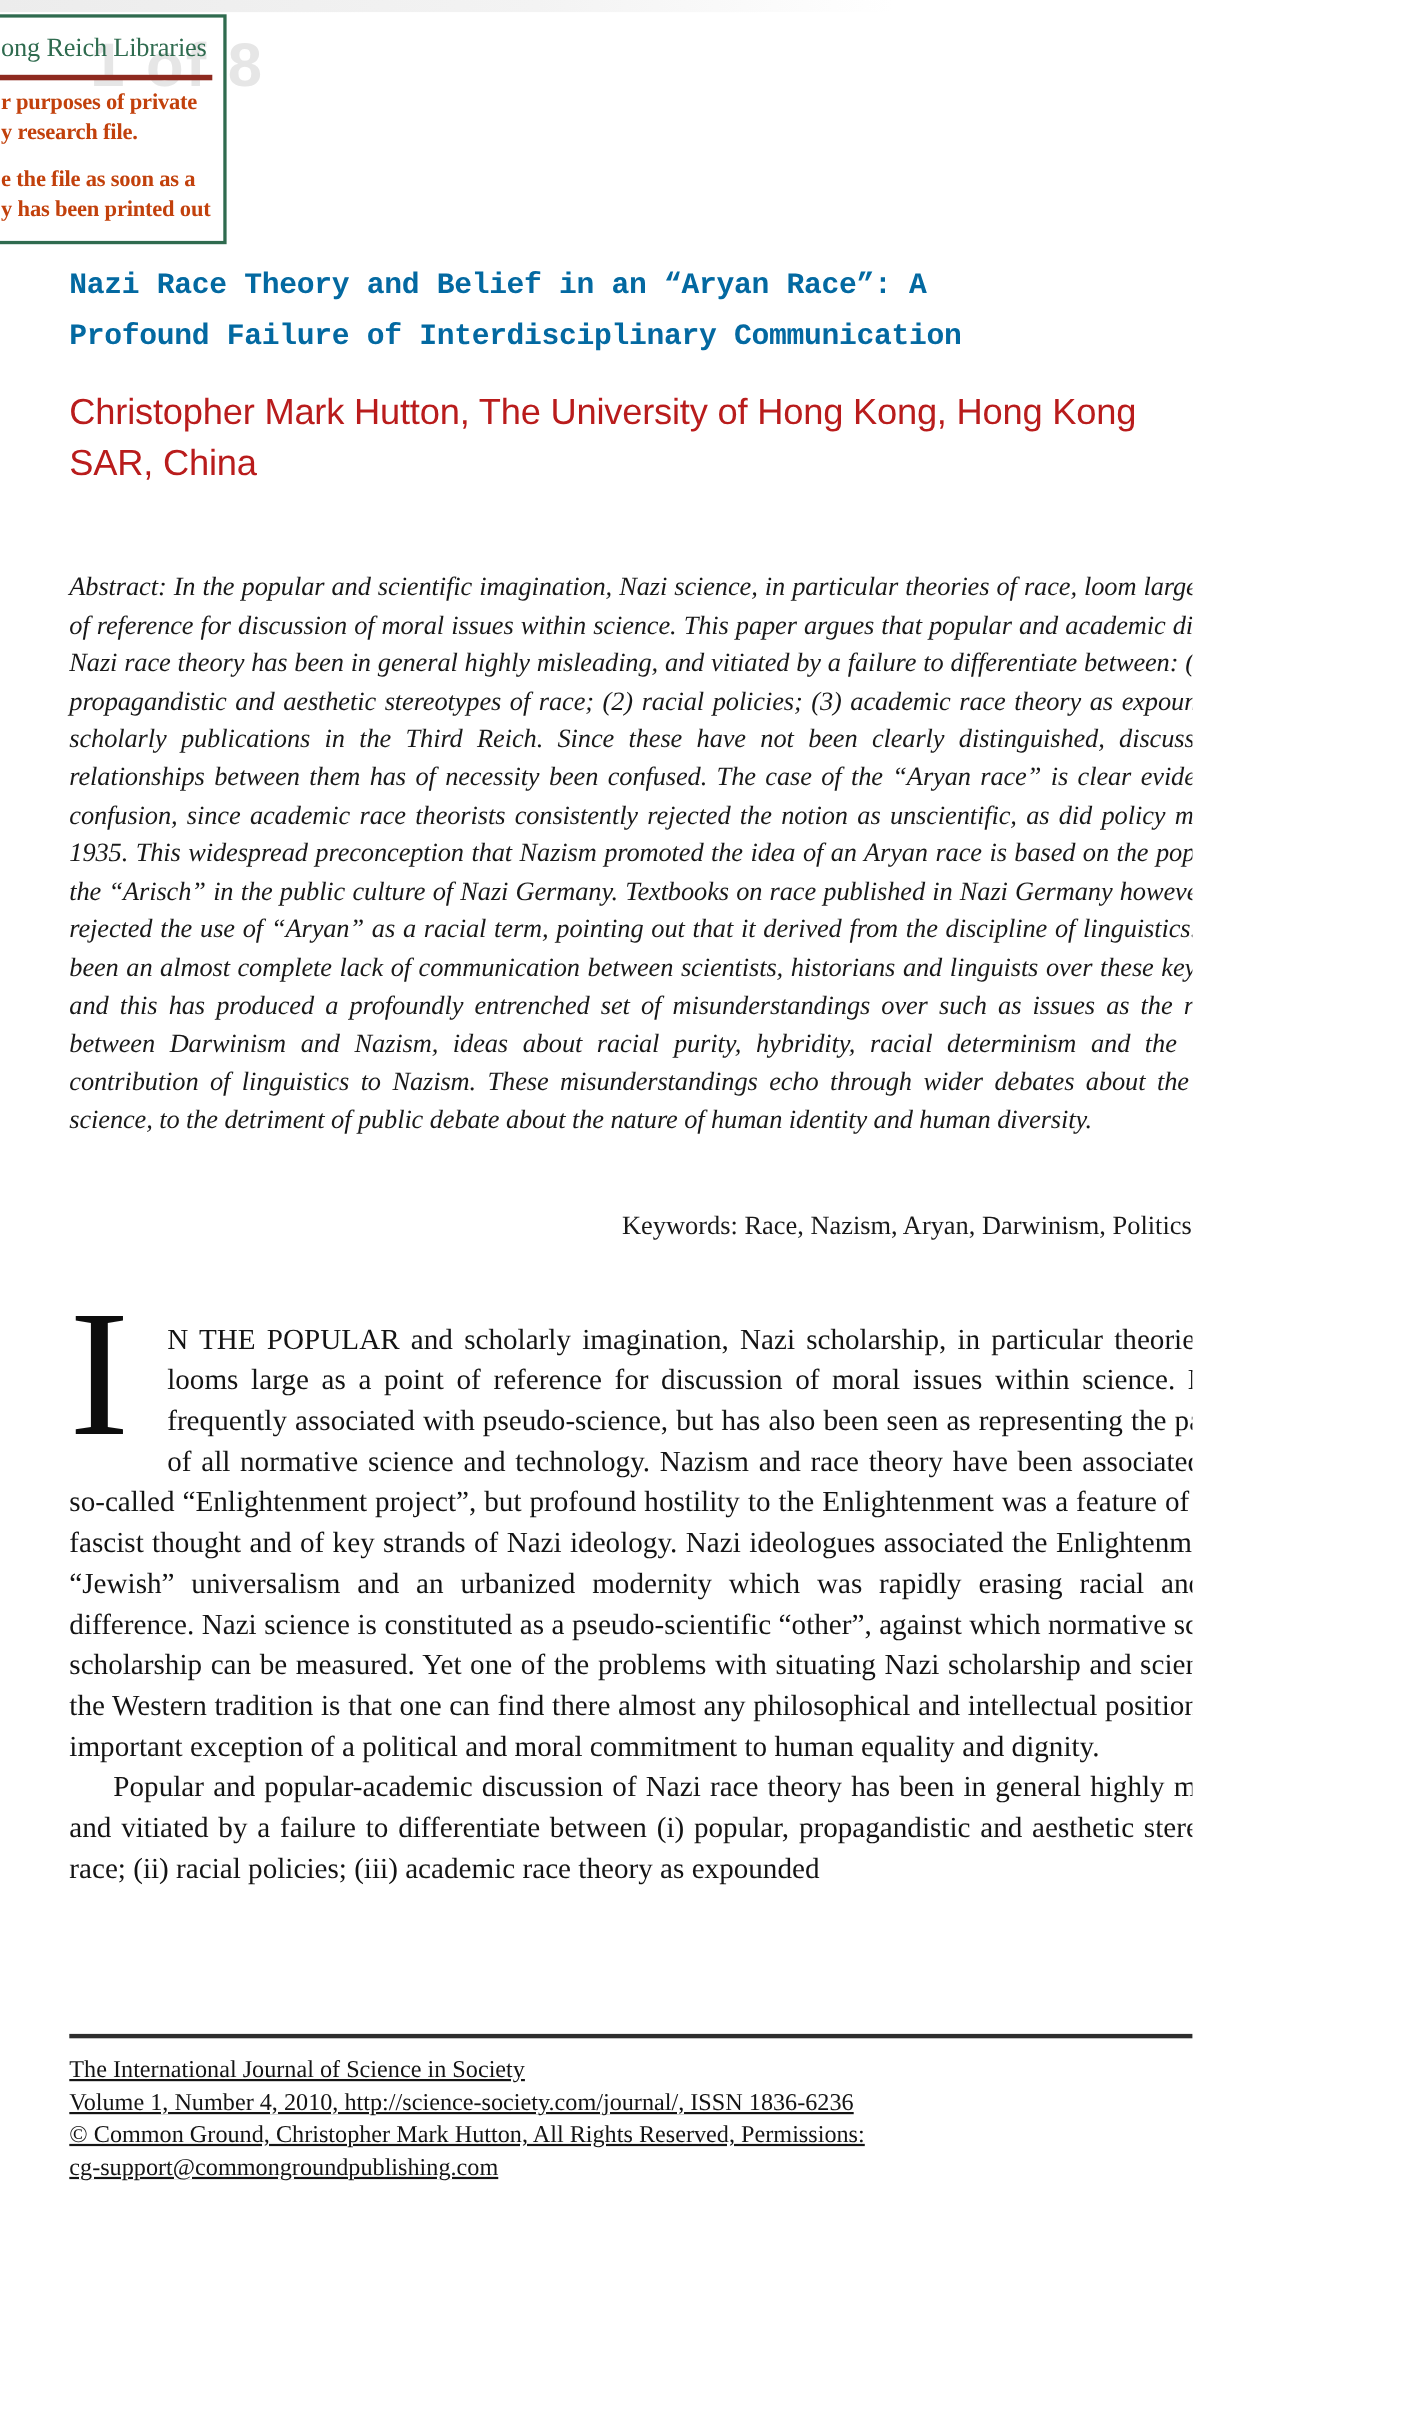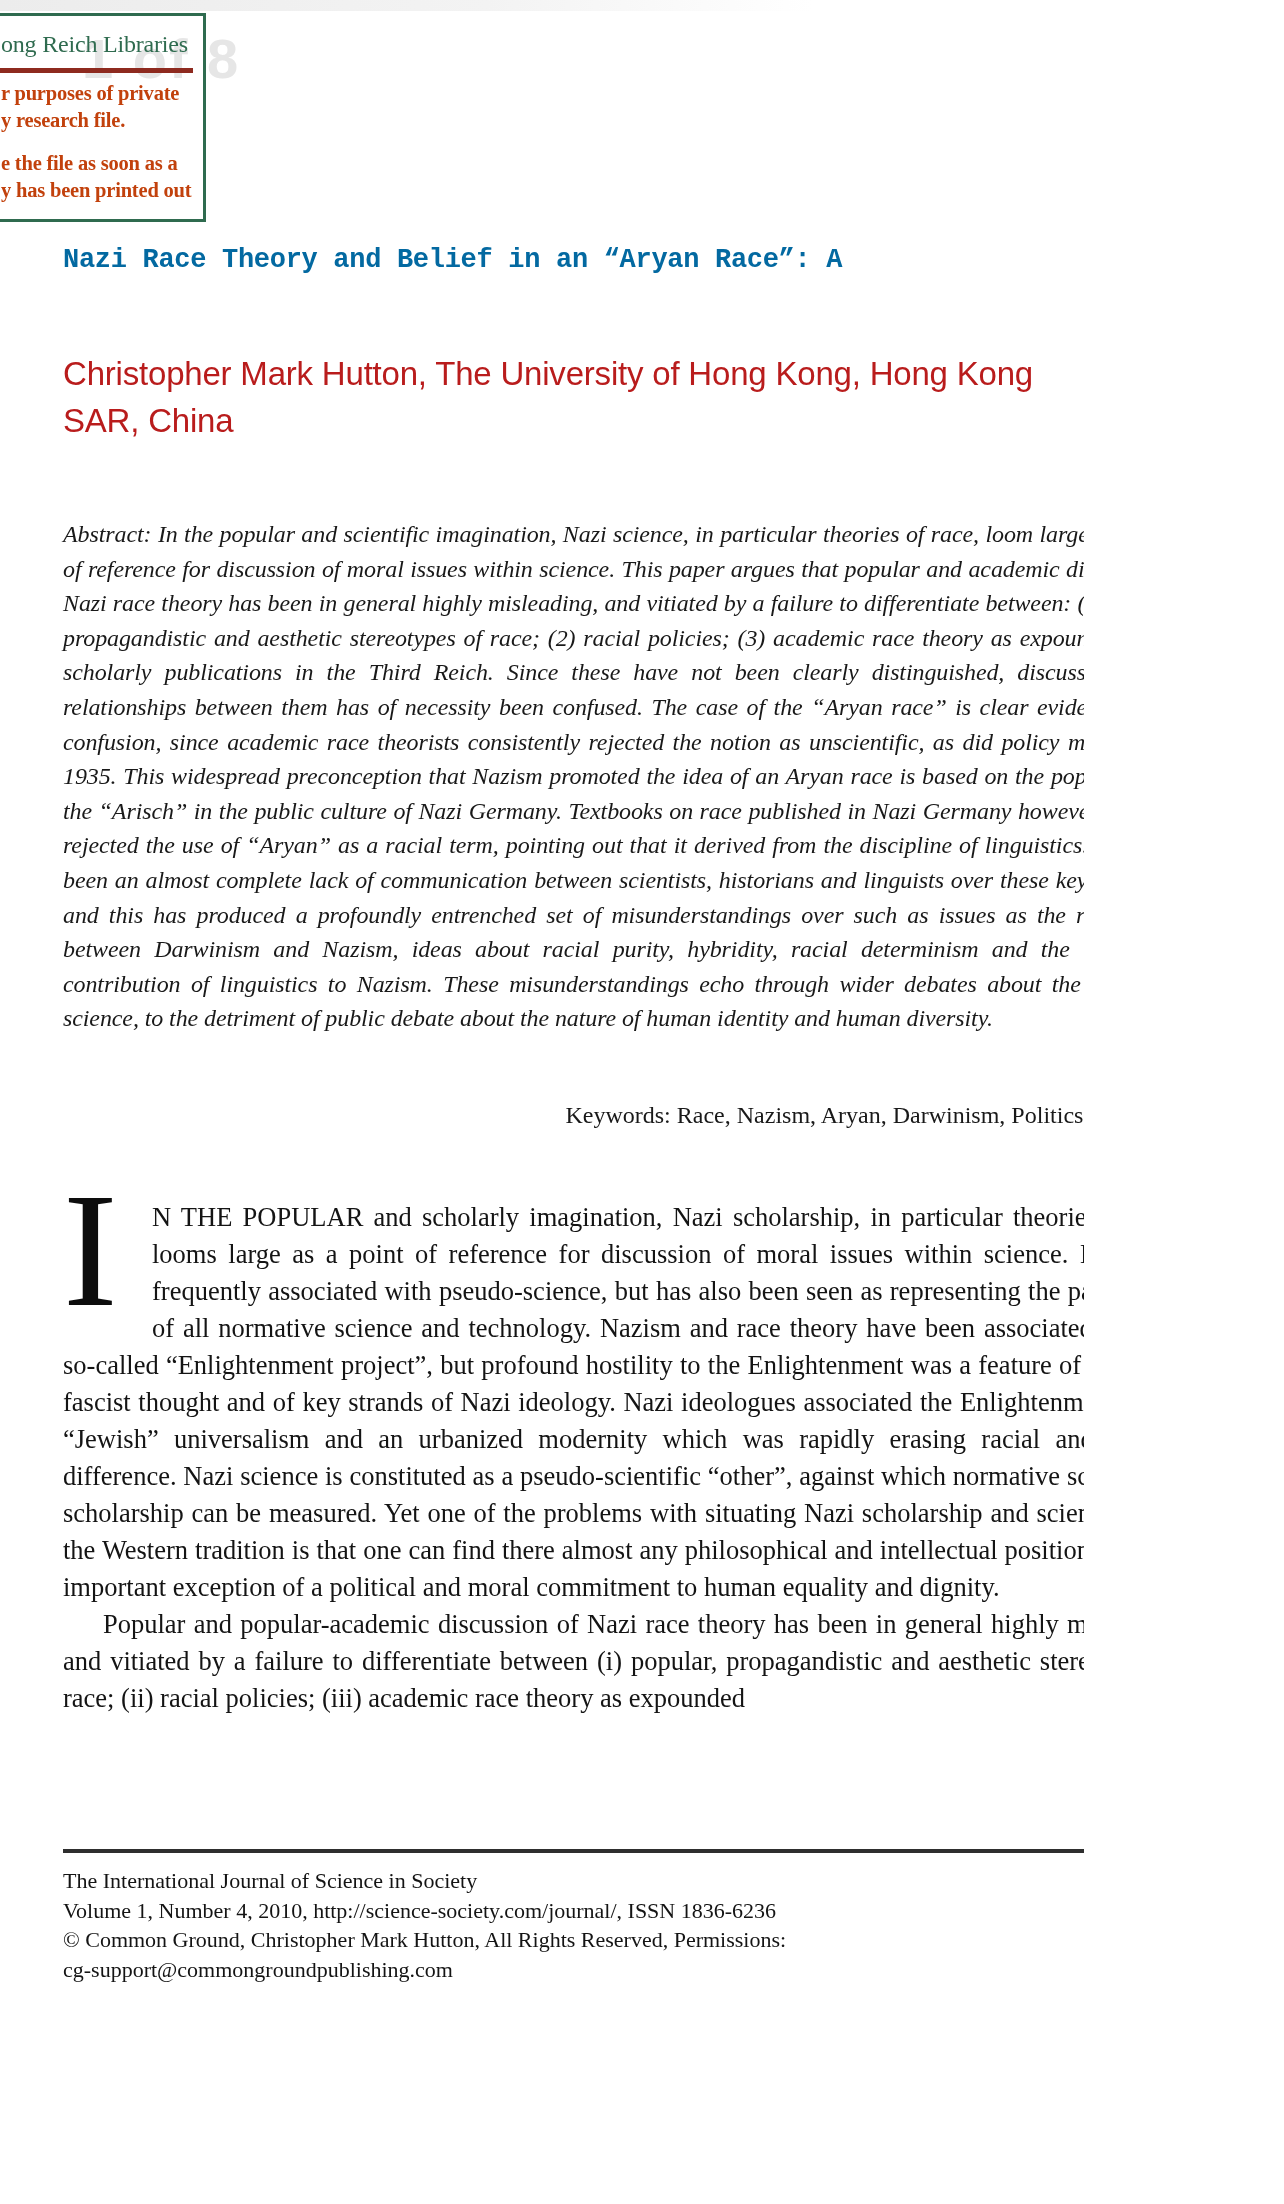--- a/index.html
+++ b/index.html
@@ -82,21 +82,21 @@
     color:#0d0d0d;
   }
   .lead{font-weight:normal;}
   
   .rule{
     position:absolute;left:63px;top:1849px;width:1127px;height:4px;
     background:#2e2e2e;
   }
   .footer{
     position:absolute;left:63px;top:1866px;width:1127px;
-    font-size:22px;line-height:29.5px;color:#141414;
+    font-size:22px;line-height:29.5px;color:#141414;text-decoration:underline;
   }
 </style>
 </head>
 <body>
 
 <div class="page">
 
   <div class="scan-strip"></div>
 
   <div class="watermark" style="color:#e6e6e6;">1 of 8</div>
@@ -108,20 +108,21 @@
       <div>r purposes of private</div>
       <div>y research file.</div>
       <div class="stamp-gap"></div>
       <div>e the file as soon as a</div>
       <div>y has been printed out</div>
     </div>
   </div>
 
   <div class="title">
     <div>Nazi Race Theory and Belief in an “Aryan Race”: A</div>
+    <div>Profound Failure of Interdisciplinary Communication</div>
   </div>
 
   <div class="author">
     <div>Christopher Mark Hutton, The University of Hong Kong, Hong Kong</div>
     <div>SAR, China</div>
   </div>
 
   <div class="abstract">Abstract: In the popular and scientific imagination, Nazi science, in particular theories of race, loom large as a point of reference for discussion of moral issues within science. This paper argues that popular and academic discussion of Nazi race theory has been in general highly misleading, and vitiated by a failure to differentiate between: (1) popular, propagandistic and aesthetic stereotypes of race; (2) racial policies; (3) academic race theory as expounded within scholarly publications in the Third Reich. Since these have not been clearly distinguished, discussion of the relationships between them has of necessity been confused. The case of the “Aryan race” is clear evidence of this confusion, since academic race theorists consistently rejected the notion as unscientific, as did policy makers after 1935. This widespread preconception that Nazism promoted the idea of an Aryan race is based on the popular use of the “Arisch” in the public culture of Nazi Germany. Textbooks on race published in Nazi Germany however routinely rejected the use of “Aryan” as a racial term, pointing out that it derived from the discipline of linguistics. There has been an almost complete lack of communication between scientists, historians and linguists over these key questions, and this has produced a profoundly entrenched set of misunderstandings over such as issues as the relationship between Darwinism and Nazism, ideas about racial purity, hybridity, racial determinism and the ideological contribution of linguistics to Nazism. These misunderstandings echo through wider debates about the politics of science, to the detriment of public debate about the nature of human identity and human diversity.</div>
 
   <div class="keywords">Keywords: Race, Nazism, Aryan, Darwinism, Politics of Science</div>

